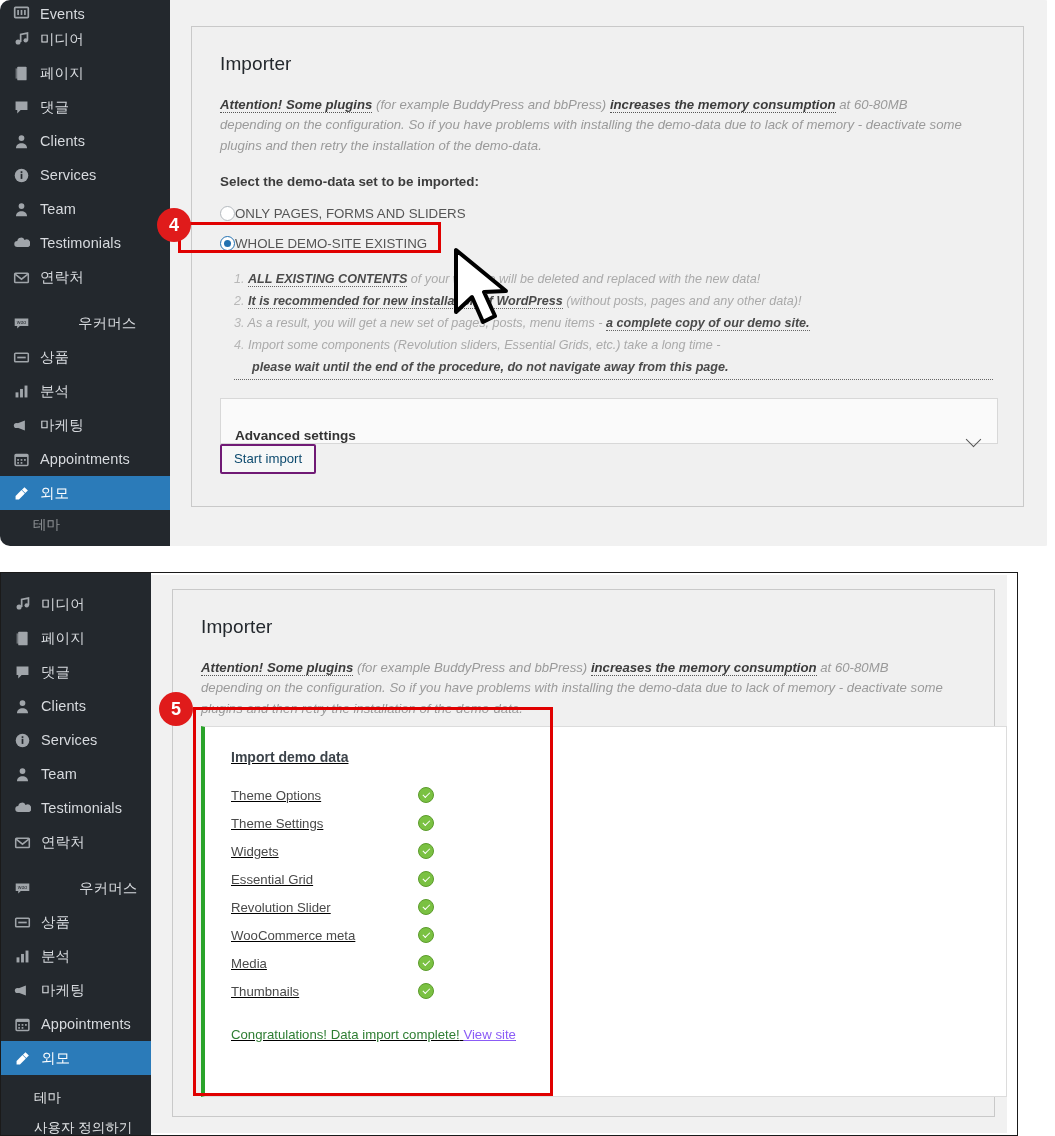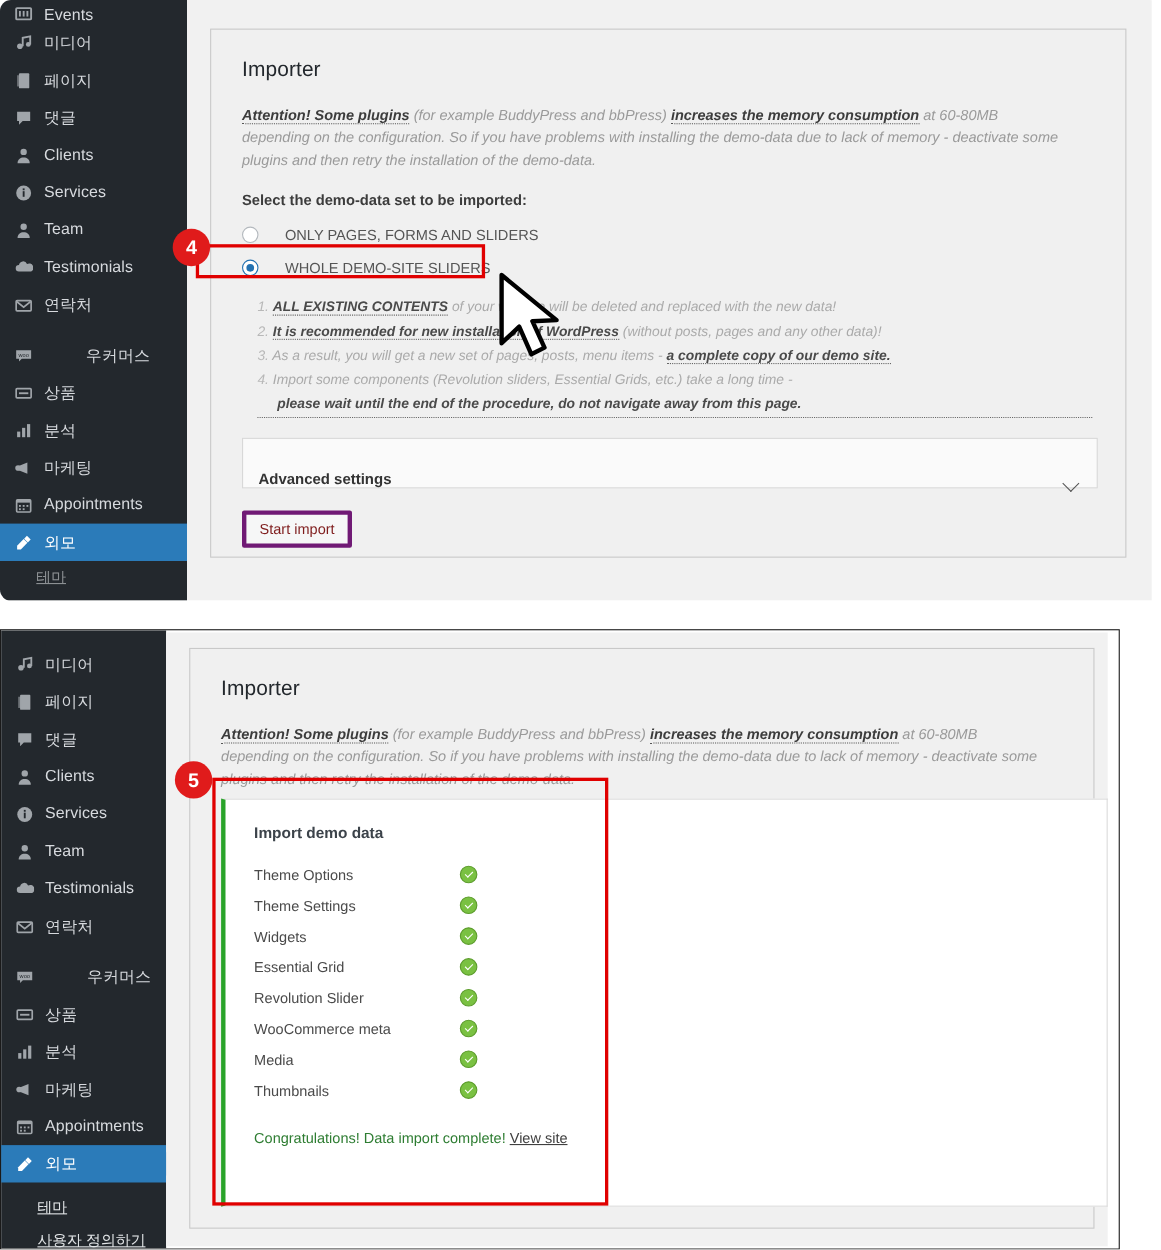--- a/index.html
+++ b/index.html
@@ -53,21 +53,20 @@
     border-left-color: #2b7bb9;
     border-right: 0;
   }
   .wp-menu-item.current .ic { color: #fff; }
   .wp-sub-item {
     padding-left: 33px;
     height: 30px;
     display: flex; align-items: center;
     font-size: 13.5px;
     color: #e3e6e8;
-    text-decoration: underline;
   }
   .ic {
     width: 20px; height: 20px;
     display: inline-flex; align-items: center; justify-content: center;
     color: #a0a5aa;
     flex: 0 0 20px;
   }
   .ic svg { width: 17px; height: 17px; display: block; }
   .lbl { font-size: 14.5px; letter-spacing: .1px; }
 
@@ -105,21 +104,21 @@
     margin-bottom: 18px;
   }
   .attn .dk { color: #3c3c3c; font-weight: 600; border-bottom: 1px dotted #555; }
   .attn .dk2 { color: #3c3c3c; font-weight: 600; border-bottom: 1px dotted #555; }
 
   .sel-label {
     font-size: 13.4px; color: #3c3c3c; font-weight: 600;
     margin-bottom: 13px;
   }
   .radio-row {
-    display: flex; align-items: center; gap: 24px;
+    display: flex; align-items: center; gap: 0;
     height: 22px; margin-bottom: 8px;
     font-size: 13.3px; color: #555;
   }
   .radio {
     width: 15px; height: 15px; border-radius: 50%;
     border: 1px solid #b4b9be; background: #fff;
     display: inline-flex; align-items: center; justify-content: center;
     flex: 0 0 15px;
   }
   .radio.on { border-color: #2271b1; border-width: 1px; }
@@ -149,38 +148,38 @@
   }
   .adv-bar .t { font-size: 13.6px; font-weight: 700; color: #333; }
   .chev { width: 15px; height: 9px; position: relative; }
   .chev::before {
     content:""; position:absolute; left:2px; top:0;
     width: 10px; height: 10px;
     border-right: 1.6px solid #555; border-bottom: 1.6px solid #555;
     transform: rotate(45deg);
   }
   .btn-import {
-    margin-top: 20px;
     display: inline-block;
     padding: 5px 12px 6px;
     background: #f6f7f7;
-    border: 4px solid #701a75;
+    border: 2px solid #701a75;
     font-size: 13.2px;
-    color: #7f1d1d;
+    color: #0c4a6e;
     border-radius: 2px;
   }
 
   
   .prog-card {
     position: absolute;
     left: 28px; top: 136px;
     width: 806px; height: 371px;
     background: #fff;
     border: 1px solid #dcdcdc;
     border-left: 4px solid #2aa32a;
+    text-decoration: underline;
   }
   .prog-title {
     font-size: 14px; font-weight: 700; color: #3c434a;
     padding: 22px 0 0 26px;
   }
   .prog-list { margin: 16px 0 0 26px; }
   .prog-row {
     display: flex; align-items: center;
     height: 28px;
     font-size: 13.2px; color: #4a4a4a;
@@ -196,21 +195,21 @@
   .ok::after {
     content: "";
     width: 6px; height: 3px;
     border-left: 1.8px solid #fff; border-bottom: 1.8px solid #fff;
     transform: rotate(-45deg) translate(0.5px, -0.7px);
   }
   .done {
     margin: 22px 0 0 26px;
     font-size: 13.2px; color: #2e7d32;
   }
-  .done a { color: #404040; text-decoration: underline; }
+  .done a { color: #8b5cf6; text-decoration: underline; }
 
   
   .ann-box {
     position: absolute;
     border: 3px solid #e00000;
     pointer-events: none;
     z-index: 40;
   }
   .ann-badge {
     position: absolute;
@@ -394,21 +393,21 @@
         </div>
 
         <div class="sel-label">Select the demo-data set to be imported:</div>
 
         <div class="radio-row">
           <span class="radio"></span>
           <span>ONLY PAGES, FORMS AND SLIDERS</span>
         </div>
         <div class="radio-row">
           <span class="radio on"></span>
-          <span>WHOLE DEMO-SITE SLIDERS</span>
+          <span>WHOLE DEMO-SITE EXISTING</span>
         </div>
 
         <ul class="notes">
           <li><span class="num">1.</span> <span class="em">ALL EXISTING CONTENTS</span><span> of your website will be deleted and replaced with the new data!</span></li>
           <li><span class="num">2.</span> <span class="em">It is recommended for new installation of WordPress</span><span> (without posts, pages and any other data)!</span></li>
           <li><span class="num">3.</span> <span>As a result, you will get a new set of pages, posts, menu items - </span><span class="em">a complete copy of our demo site.</span></li>
           <li><span class="num">4.</span> <span>Import some components (Revolution sliders, Essential Grids, etc.) take a long time -</span><span class="em ind">please wait until the end of the procedure, do not navigate away from this page.</span></li>
         </ul>
 
         <div class="adv-bar">

